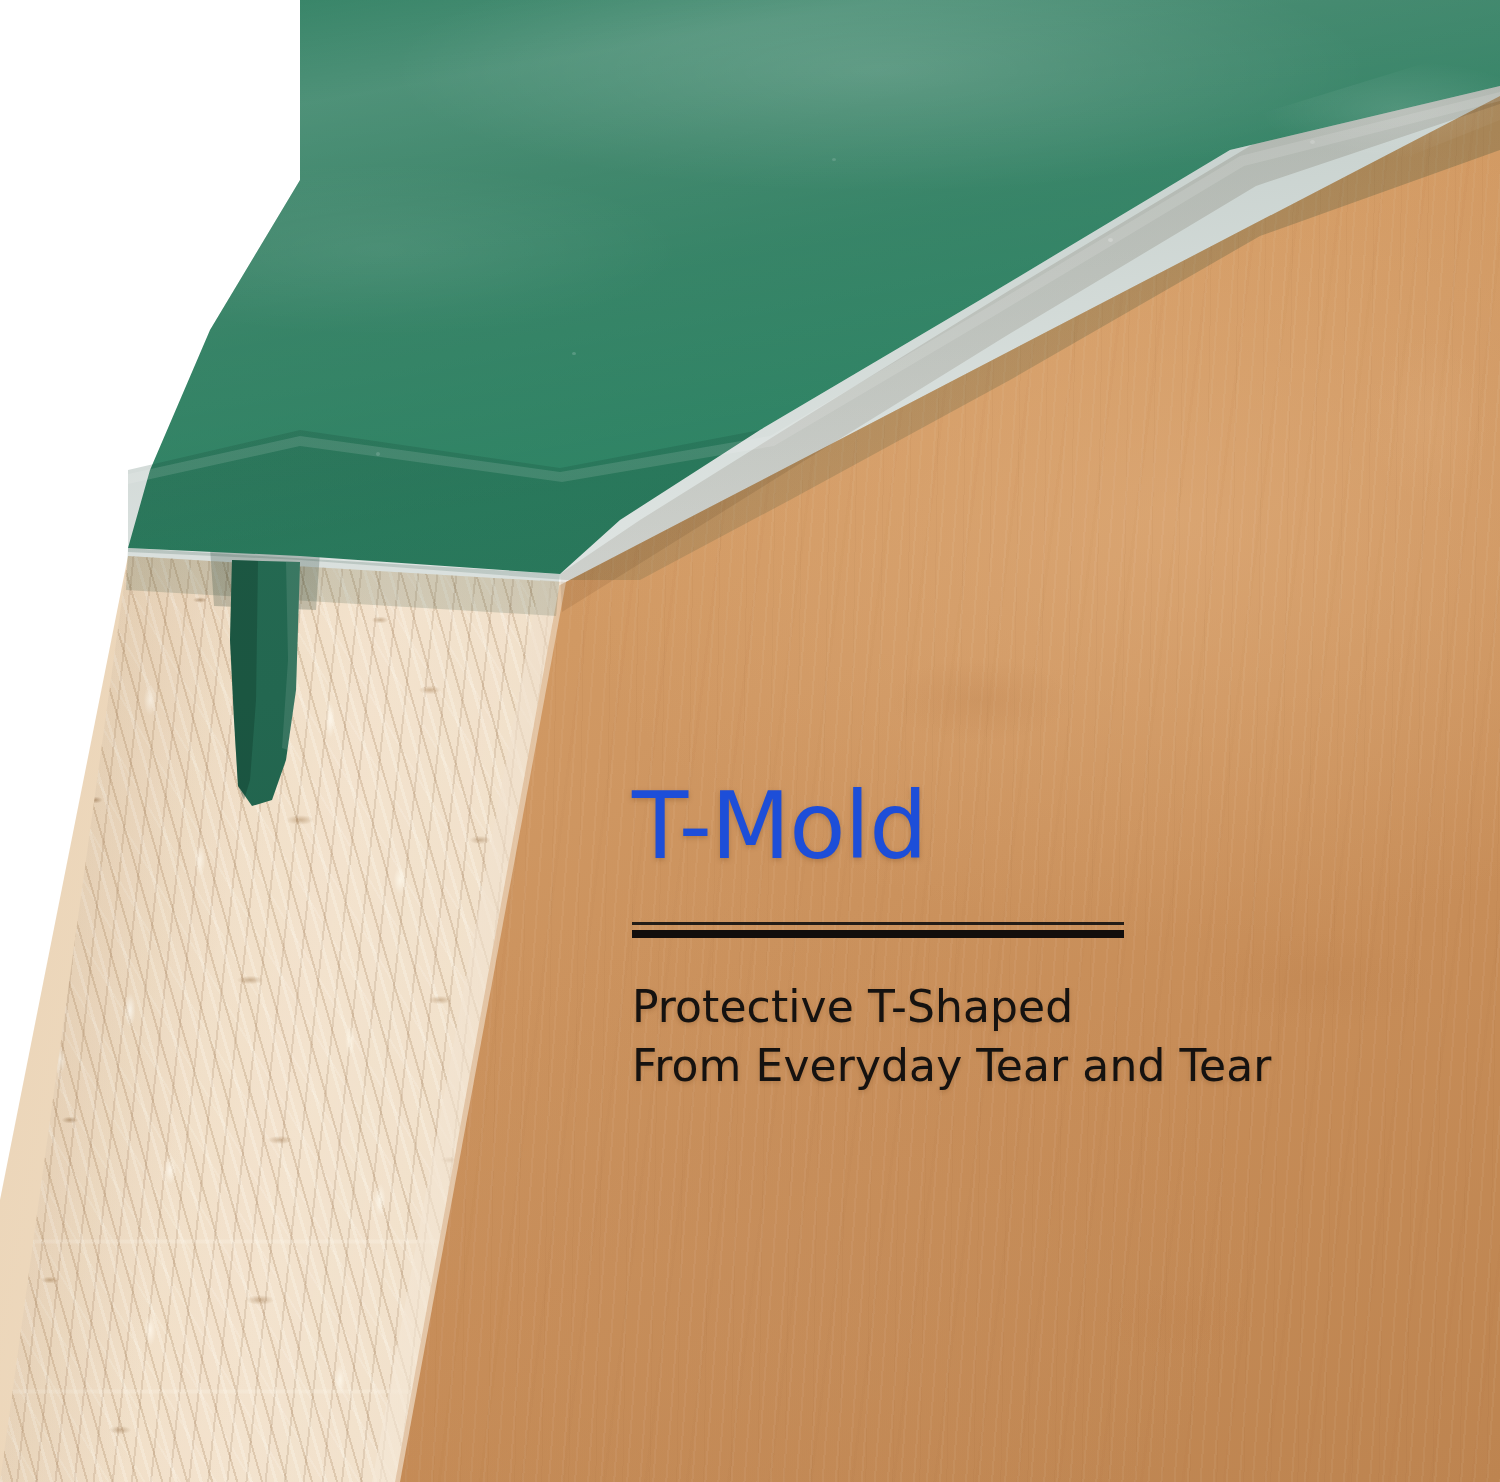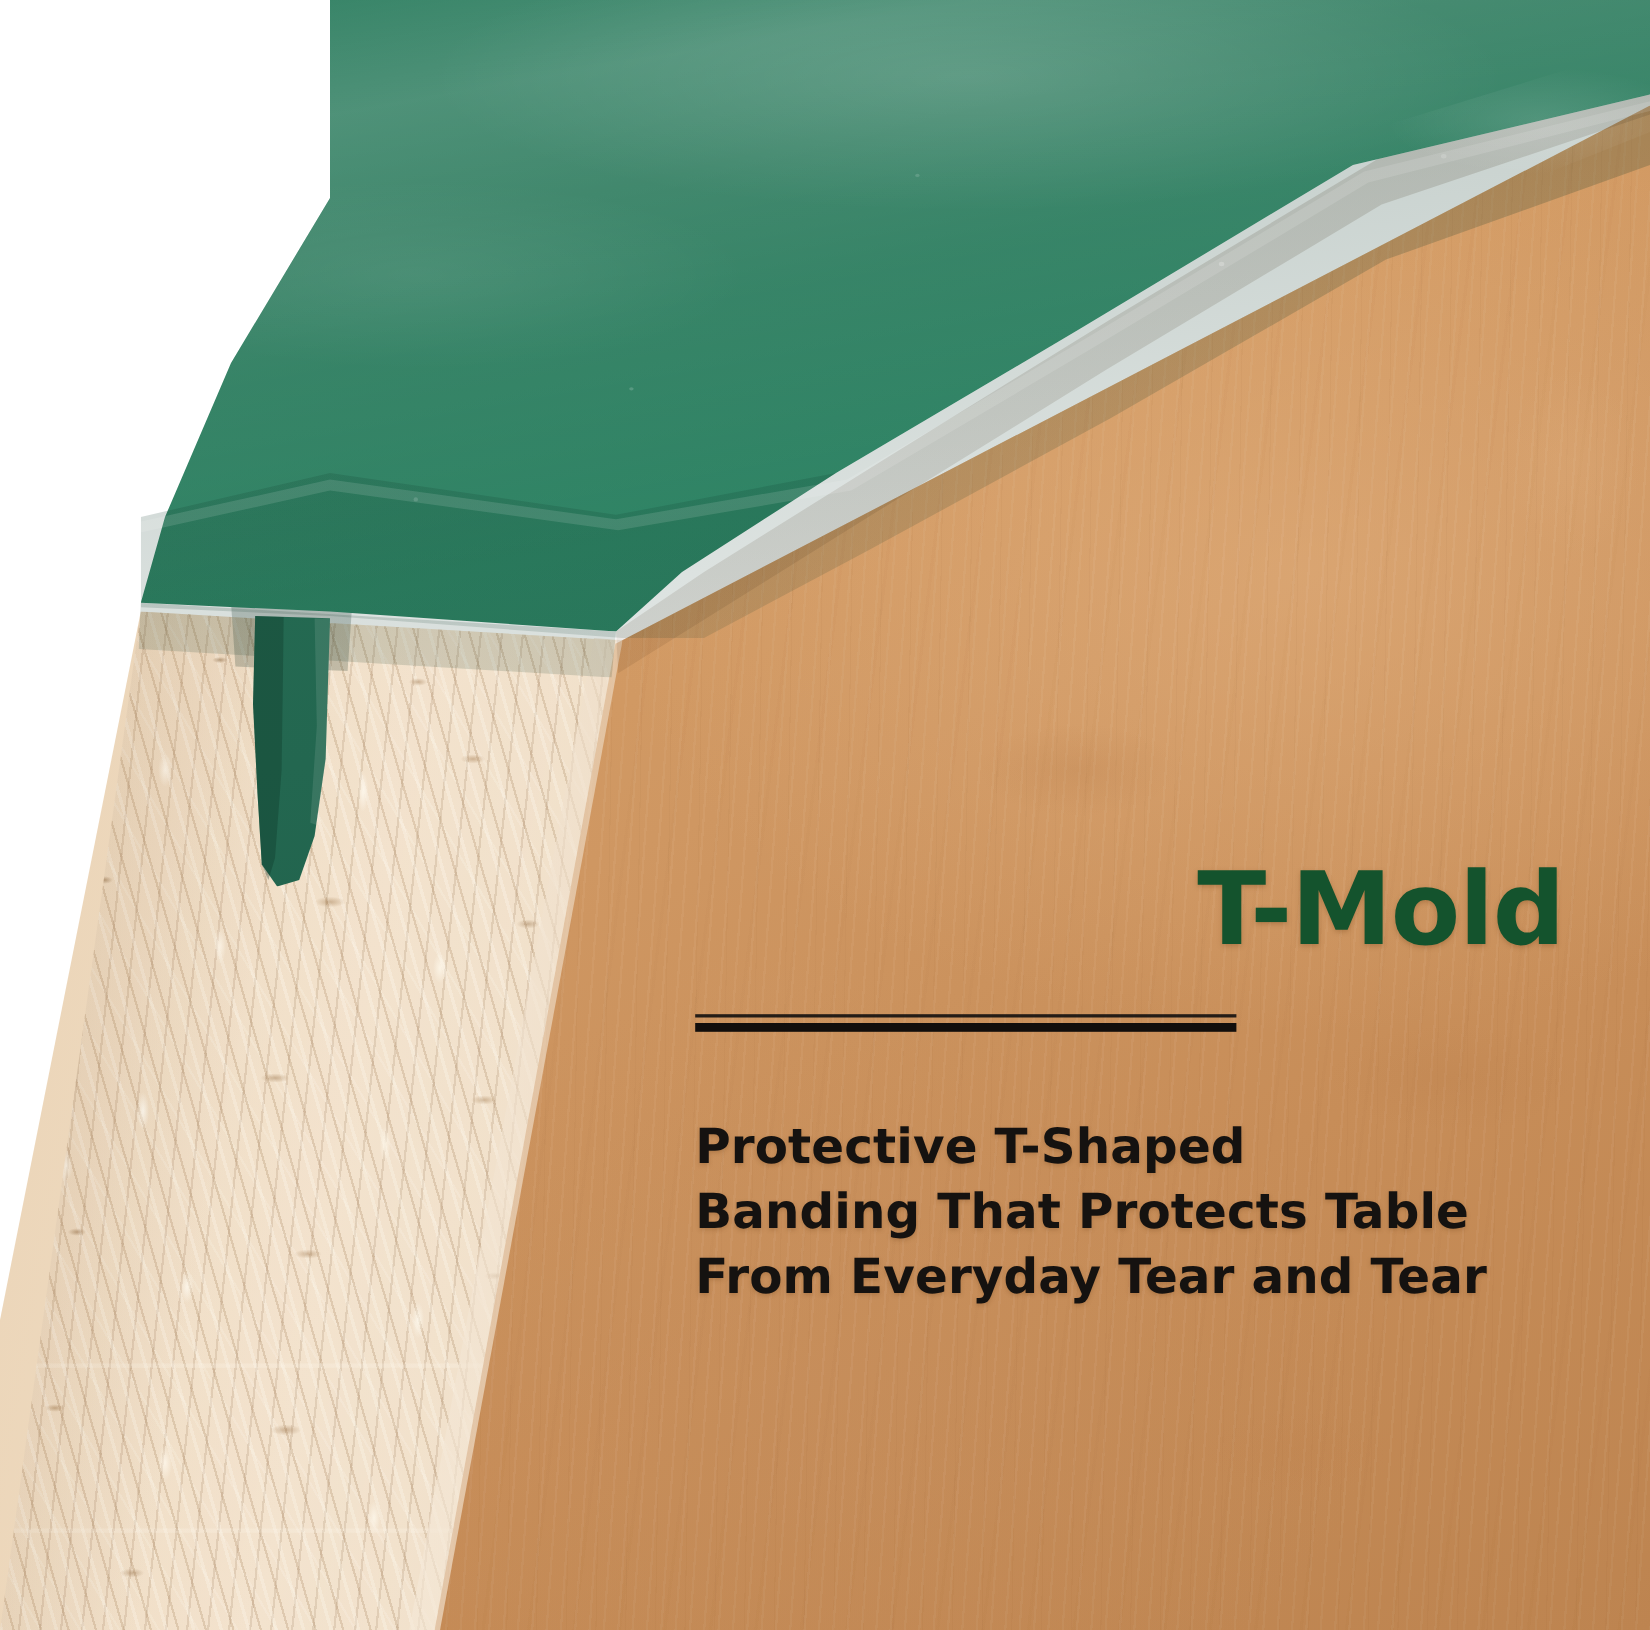--- a/index.html
+++ b/index.html
@@ -211,41 +211,40 @@
     background:linear-gradient(176deg, rgba(70,40,14,.18), rgba(70,40,14,0));
   }
 
   
   .speck{position:absolute;border-radius:50%;background:rgba(255,255,255,.5);}
 
   
   .textblock{position:absolute;left:632px;top:778px;width:790px;}
   .headline{
     margin:0;
-    color:#14532d;
+    color:#1d4ed8;
     font-size:92px;
     line-height:1.07;
-    font-weight:700;
+    font-weight:400;
     letter-spacing:-1px;
     text-shadow:0 2px 5px rgba(120,72,30,.35);
-    text-align:right;
   }
   .headline .l2{display:block;}
 
   .rule-wrap{margin-top:46px;width:492px;}
   .rule-thin{height:3px;background:#161210;opacity:.92;}
   .rule-gap{height:5px;}
   .rule-thick{height:8px;background:#120e0c;}
 
   .subcopy{
-    margin-top:76px;
+    margin-top:40px;
     color:#151210;
     font-size:44px;
     line-height:1.34;
-    font-weight:700;
+    font-weight:400;
     letter-spacing:.1px;
     text-shadow:0 2px 4px rgba(120,72,30,.3);
   }
   .subcopy span{display:block;white-space:nowrap;}
 </style>
 </head>
 <body>
 
 <div id="stage">
 
@@ -290,18 +289,17 @@
     </h1>
 
     <div class="rule-wrap">
       <div class="rule-thin"></div>
       <div class="rule-gap"></div>
       <div class="rule-thick"></div>
     </div>
 
     <p class="subcopy">
       <span>Protective T-Shaped</span>
-      <span>Banding That Protects Table</span>
       <span>From Everyday Tear and Tear</span>
     </p>
 
   </div>
 </div>
 
 </body></html>

